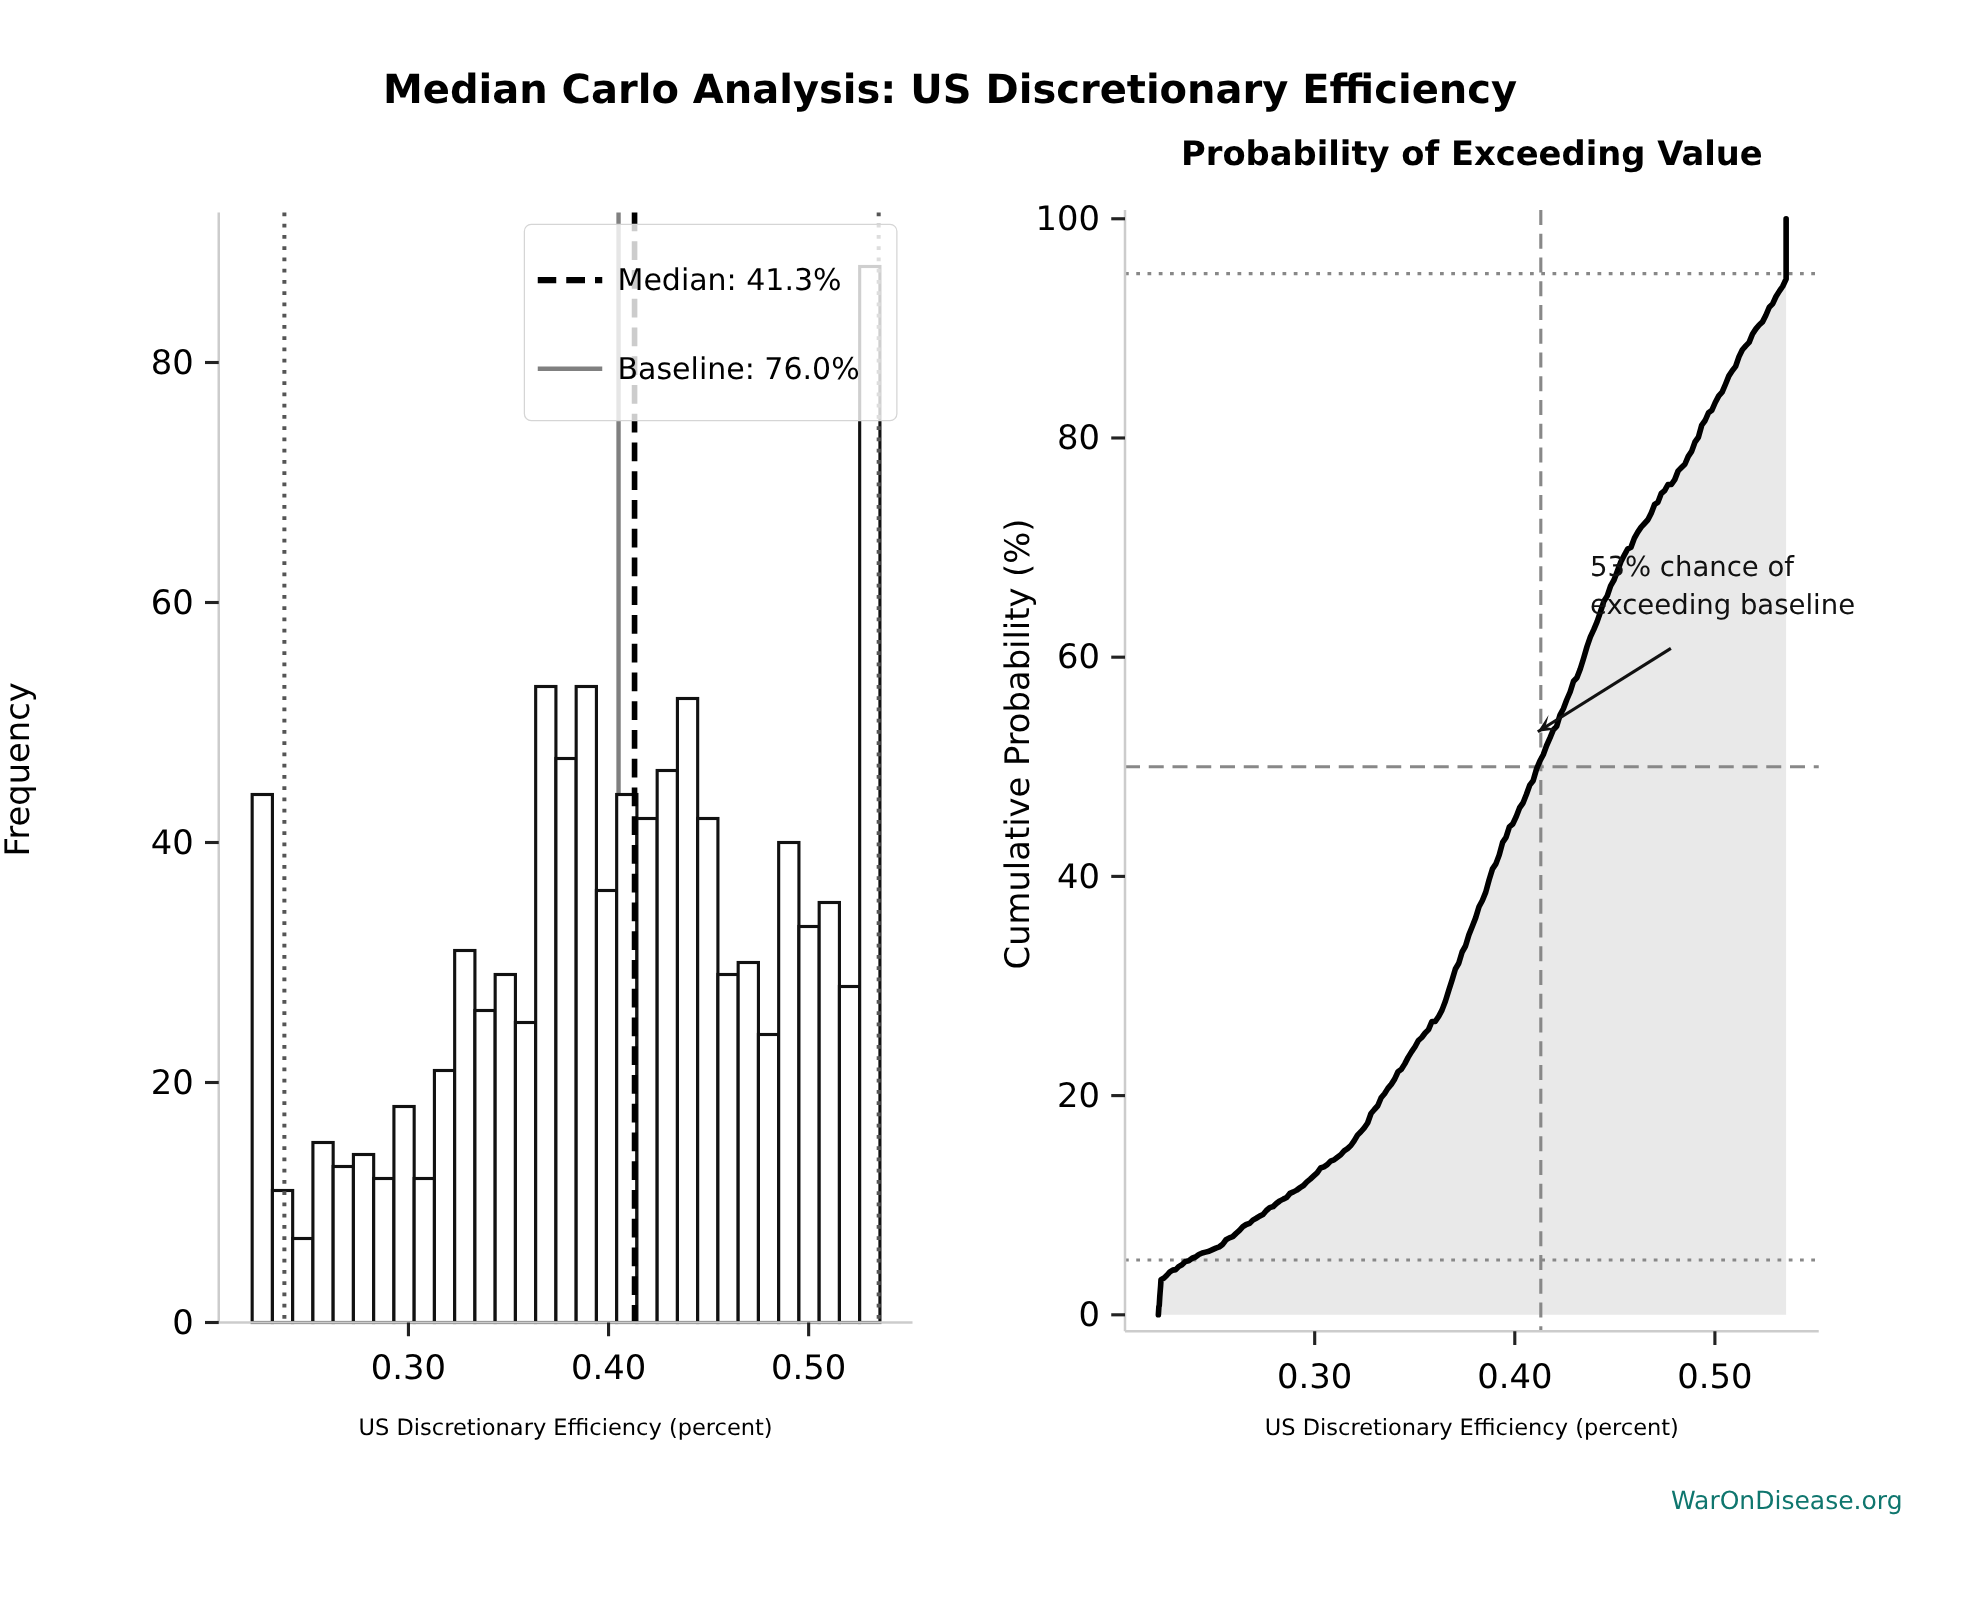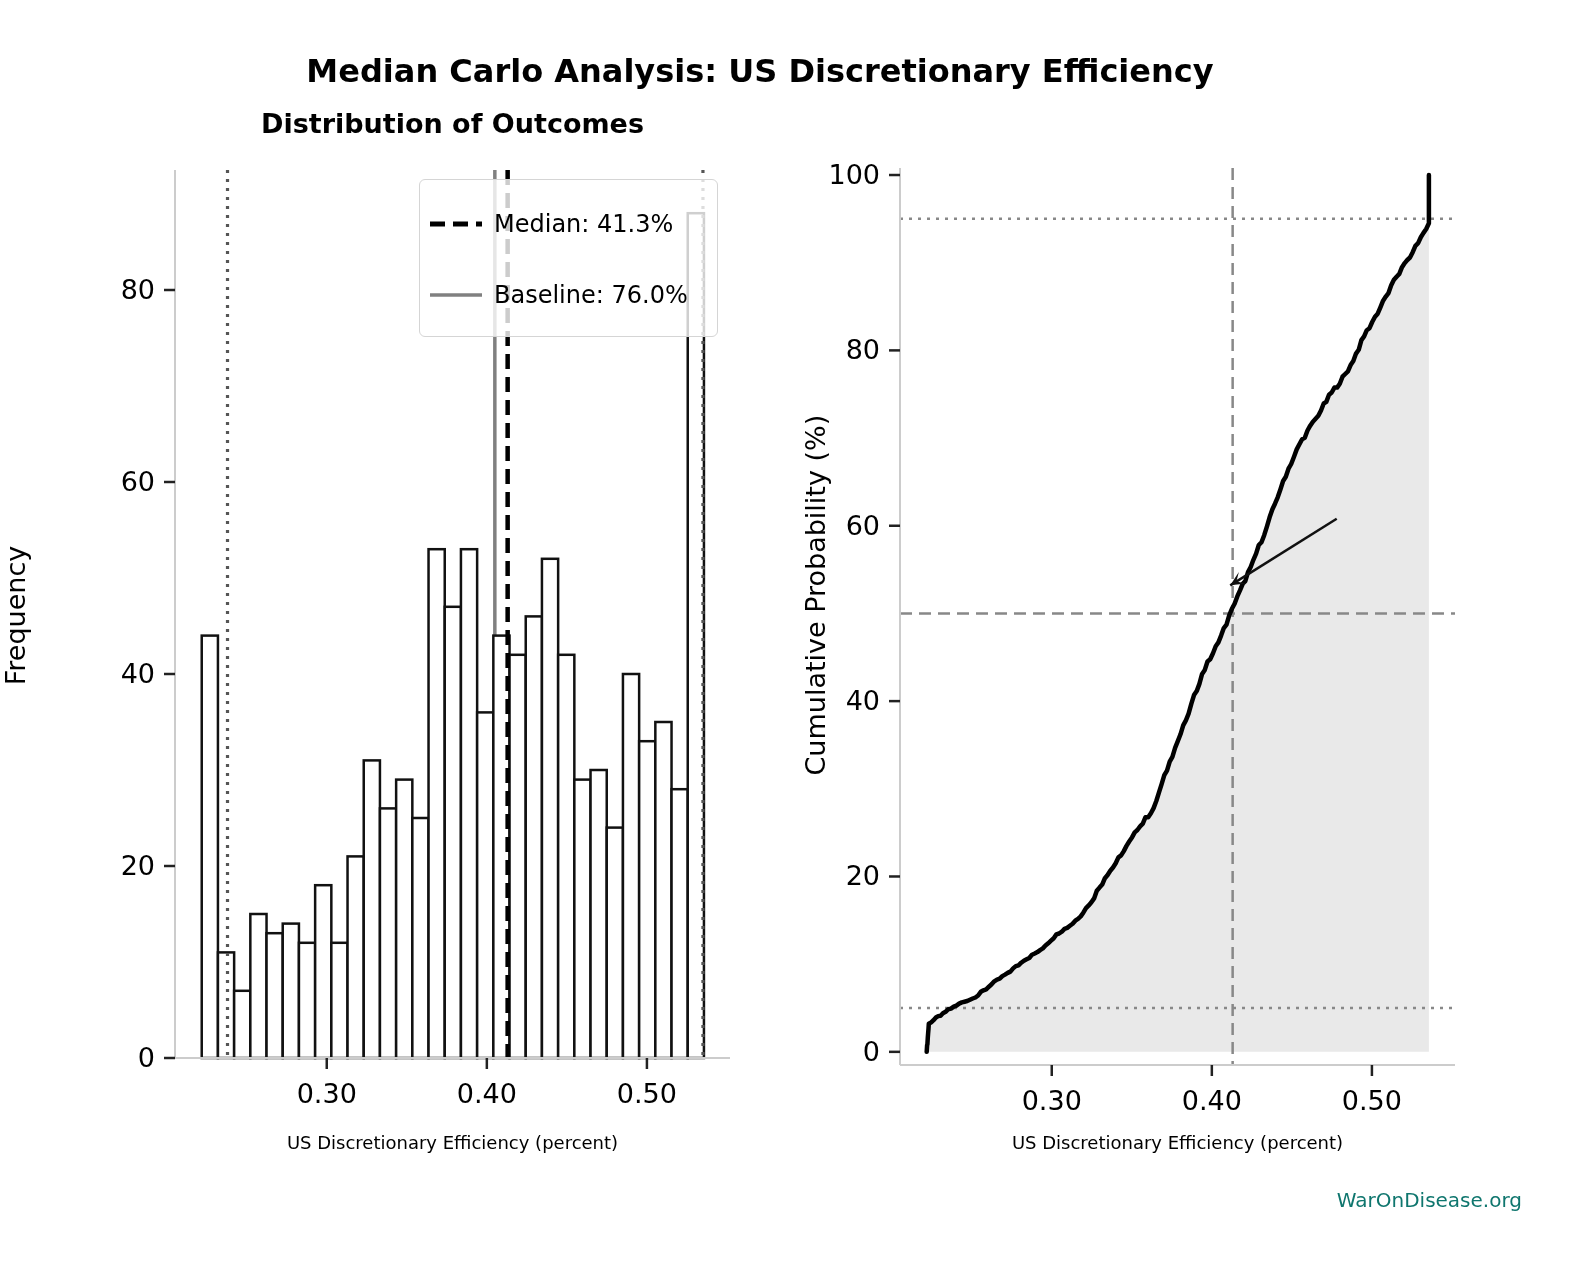--- a/index.html
+++ b/index.html
@@ -27,21 +27,21 @@
         line-height:1.35;color:#111;z-index:4;}
   .footer{position:absolute;right:58px;top:1188px;font-size:20px;color:#0f766e;}
 </style>
 </head>
 <body>
 
 <div class="page">
 
   <div class="main-title">Median Carlo Analysis: US Discretionary Efficiency</div>
 
-  <div class="sub-title left">Distribution of Outcomes</div>
+  <div class="sub-title right">Probability of Exceeding Value</div>
 
   <div class="ylab left">Frequency</div>
   <div class="ylab right">Cumulative Probability (%)</div>
 
   <svg id="plot-svg" class="plot-svg" width="1580" height="1280">
       <line x1="494.84136140755703" y1="170" x2="494.84136140755703" y2="1058" stroke="#808080" stroke-width="3.5"></line>
       <rect x="201.7334871646957" y="635.5999999999999" width="16.20017306028265" height="422.4000000000001" fill="#ffffff" stroke="#111111" stroke-width="2.5"></rect>
       <rect x="217.93366022497835" y="952.4" width="16.20017306028268" height="105.60000000000002" fill="#ffffff" stroke="#111111" stroke-width="2.5"></rect>
       <rect x="234.13383328526103" y="990.8" width="16.20017306028265" height="67.20000000000005" fill="#ffffff" stroke="#111111" stroke-width="2.5"></rect>
       <rect x="250.33400634554368" y="914" width="16.200173060282737" height="144" fill="#ffffff" stroke="#111111" stroke-width="2.5"></rect>
@@ -131,19 +131,23 @@
       <span class="legend-label">Median: 41.3%</span>
     </div>
     <div class="legend-row">
       <svg class="legend-sample" width="52" height="8">
         <line x1="0" y1="4" x2="52" y2="4" stroke="#808080" stroke-width="3.5"></line>
       </svg>
       <span class="legend-label">Baseline: 76.0%</span>
     </div>
   </div>
 
+  <div class="annotation">
+    <span>53% chance of</span><br>
+    <span>exceeding baseline</span>
+  </div>
 
   <div class="xlab left">US Discretionary Efficiency (percent)</div>
   <div class="xlab right">US Discretionary Efficiency (percent)</div>
 
   <div class="footer">WarOnDisease.org</div>
 
 </div>
 
 </body></html>

